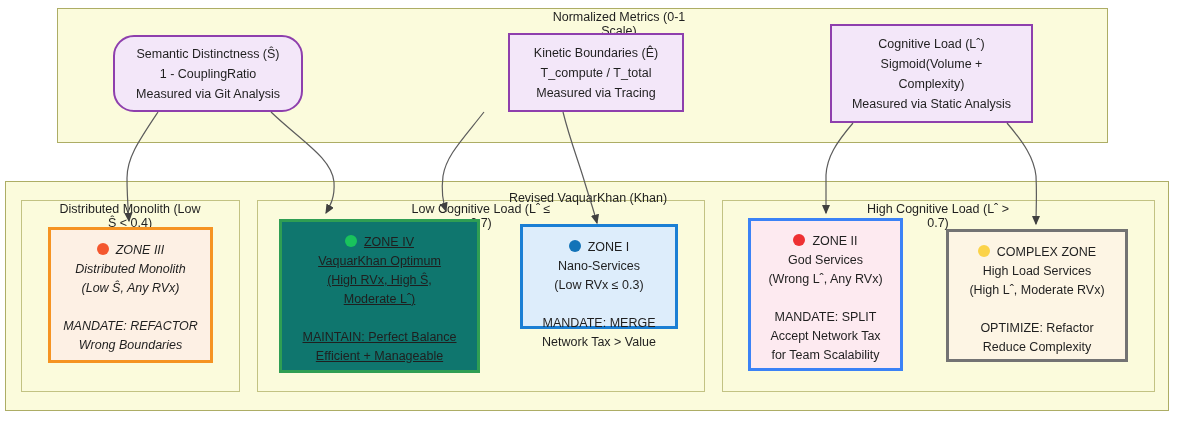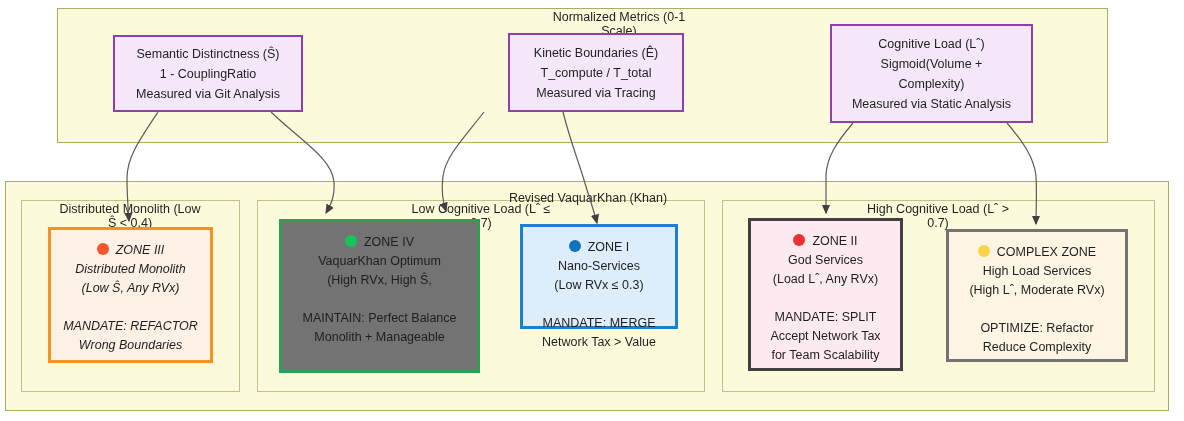--- a/index.html
+++ b/index.html
@@ -16,23 +16,23 @@
   
   .metric{
     background:#f3e7f9;border:2px solid #8e3fad;z-index:3;
     display:flex;flex-direction:column;justify-content:center;align-items:center;
     text-align:center;line-height:20px;
   }
   
   .zone{z-index:3;text-align:center;padding-top:11px;}
   .zone .zl{height:19px;line-height:19px;white-space:nowrap;overflow:visible;}
   .z3{background:#fdf0e4;border:3px solid #f59322;}
-  .z4{background:#737373;border:3px solid #2f9e53;}
+  .z4{background:#0f766e;border:3px solid #2f9e53;text-decoration:underline;}
   .z1{background:#ddedfb;border:3px solid #1b7fd4;}
-  .z2{background:#fdeaf0;border:3px solid #404040;}
+  .z2{background:#fdeaf0;border:3px solid #3b82f6;}
   .zc{background:#fdf5e4;border:3px solid #737373;}
   .dot{
     display:inline-block;width:12px;height:12px;border-radius:50%;
     margin-right:7px;vertical-align:-1px;background:#999;
   }
   #edges{position:absolute;left:0;top:0;z-index:4;pointer-events:none;}
   #edges path.edge{fill:none;stroke:#5c5c5c;stroke-width:1.2;}
 </style>
 </head>
 <body>
@@ -56,21 +56,21 @@
 
   <div class="abs ctitle" style="left:30px;top:202px;width:200px;">Distributed Monolith (Low</div>
   <div class="abs ctitle" style="left:30px;top:216px;width:200px;">Ŝ &lt; 0.4)</div>
 
   <div class="abs ctitle" style="left:381px;top:202px;width:200px;">Low Cognitive Load (Lˆ ≤</div>
   <div class="abs ctitle" style="left:381px;top:216px;width:200px;">0.7)</div>
 
   <div class="abs ctitle" style="left:838px;top:202px;width:200px;">High Cognitive Load (Lˆ &gt;</div>
   <div class="abs ctitle" style="left:838px;top:216px;width:200px;">0.7)</div>
 
-  <div class="abs metric" style="left:113px;top:35px;width:190px;height:77px;">
+  <div class="abs metric" style="left:113px;top:35px;width:190px;height:77px;border-radius:21px;">
     <div>Semantic Distinctness (Ŝ)</div>
     <div>1 - CouplingRatio</div>
     <div>Measured via Git Analysis</div>
   </div>
 
   <div class="abs metric" style="left:508px;top:33px;width:176px;height:79px;">
     <div>Kinetic Boundaries (Ê)</div>
     <div>T_compute / T_total</div>
     <div>Measured via Tracing</div>
   </div>
@@ -92,42 +92,43 @@
     <div class="zl">MANDATE: REFACTOR</div>
     <div class="zl">Wrong Boundaries</div>
   </div>
 
   <div class="abs zone z4" style="left:279px;top:219px;width:201px;height:154px;">
     <div class="zl">
       <span class="dot" style="background-color: rgb(25, 195, 92);"></span><span>ZONE IV</span>
     </div>
     <div class="zl">VaquarKhan Optimum</div>
     <div class="zl">(High RVx, High Ŝ,</div>
+    <div class="zl">Moderate Lˆ)</div>
     <div class="zl"></div>
     <div class="zl">MAINTAIN: Perfect Balance</div>
-    <div class="zl">Monolith + Manageable</div>
+    <div class="zl">Efficient + Manageable</div>
   </div>
 
   <div class="abs zone z1" style="left:520px;top:224px;width:158px;height:105px;">
     <div class="zl">
       <span class="dot" style="background-color: rgb(18, 115, 184);"></span><span>ZONE I</span>
     </div>
     <div class="zl">Nano-Services</div>
     <div class="zl">(Low RVx ≤ 0.3)</div>
     <div class="zl"></div>
     <div class="zl">MANDATE: MERGE</div>
     <div class="zl">Network Tax &gt; Value</div>
   </div>
 
   <div class="abs zone z2" style="left:748px;top:218px;width:155px;height:153px;">
     <div class="zl">
       <span class="dot" style="background-color: rgb(238, 48, 50);"></span><span>ZONE II</span>
     </div>
     <div class="zl">God Services</div>
-    <div class="zl">(Load Lˆ, Any RVx)</div>
+    <div class="zl">(Wrong Lˆ, Any RVx)</div>
     <div class="zl"></div>
     <div class="zl">MANDATE: SPLIT</div>
     <div class="zl">Accept Network Tax</div>
     <div class="zl">for Team Scalability</div>
   </div>
 
   <div class="abs zone zc" style="left:946px;top:229px;width:182px;height:133px;">
     <div class="zl">
       <span class="dot" style="background-color: rgb(251, 211, 72);"></span><span>COMPLEX ZONE</span>
     </div>

